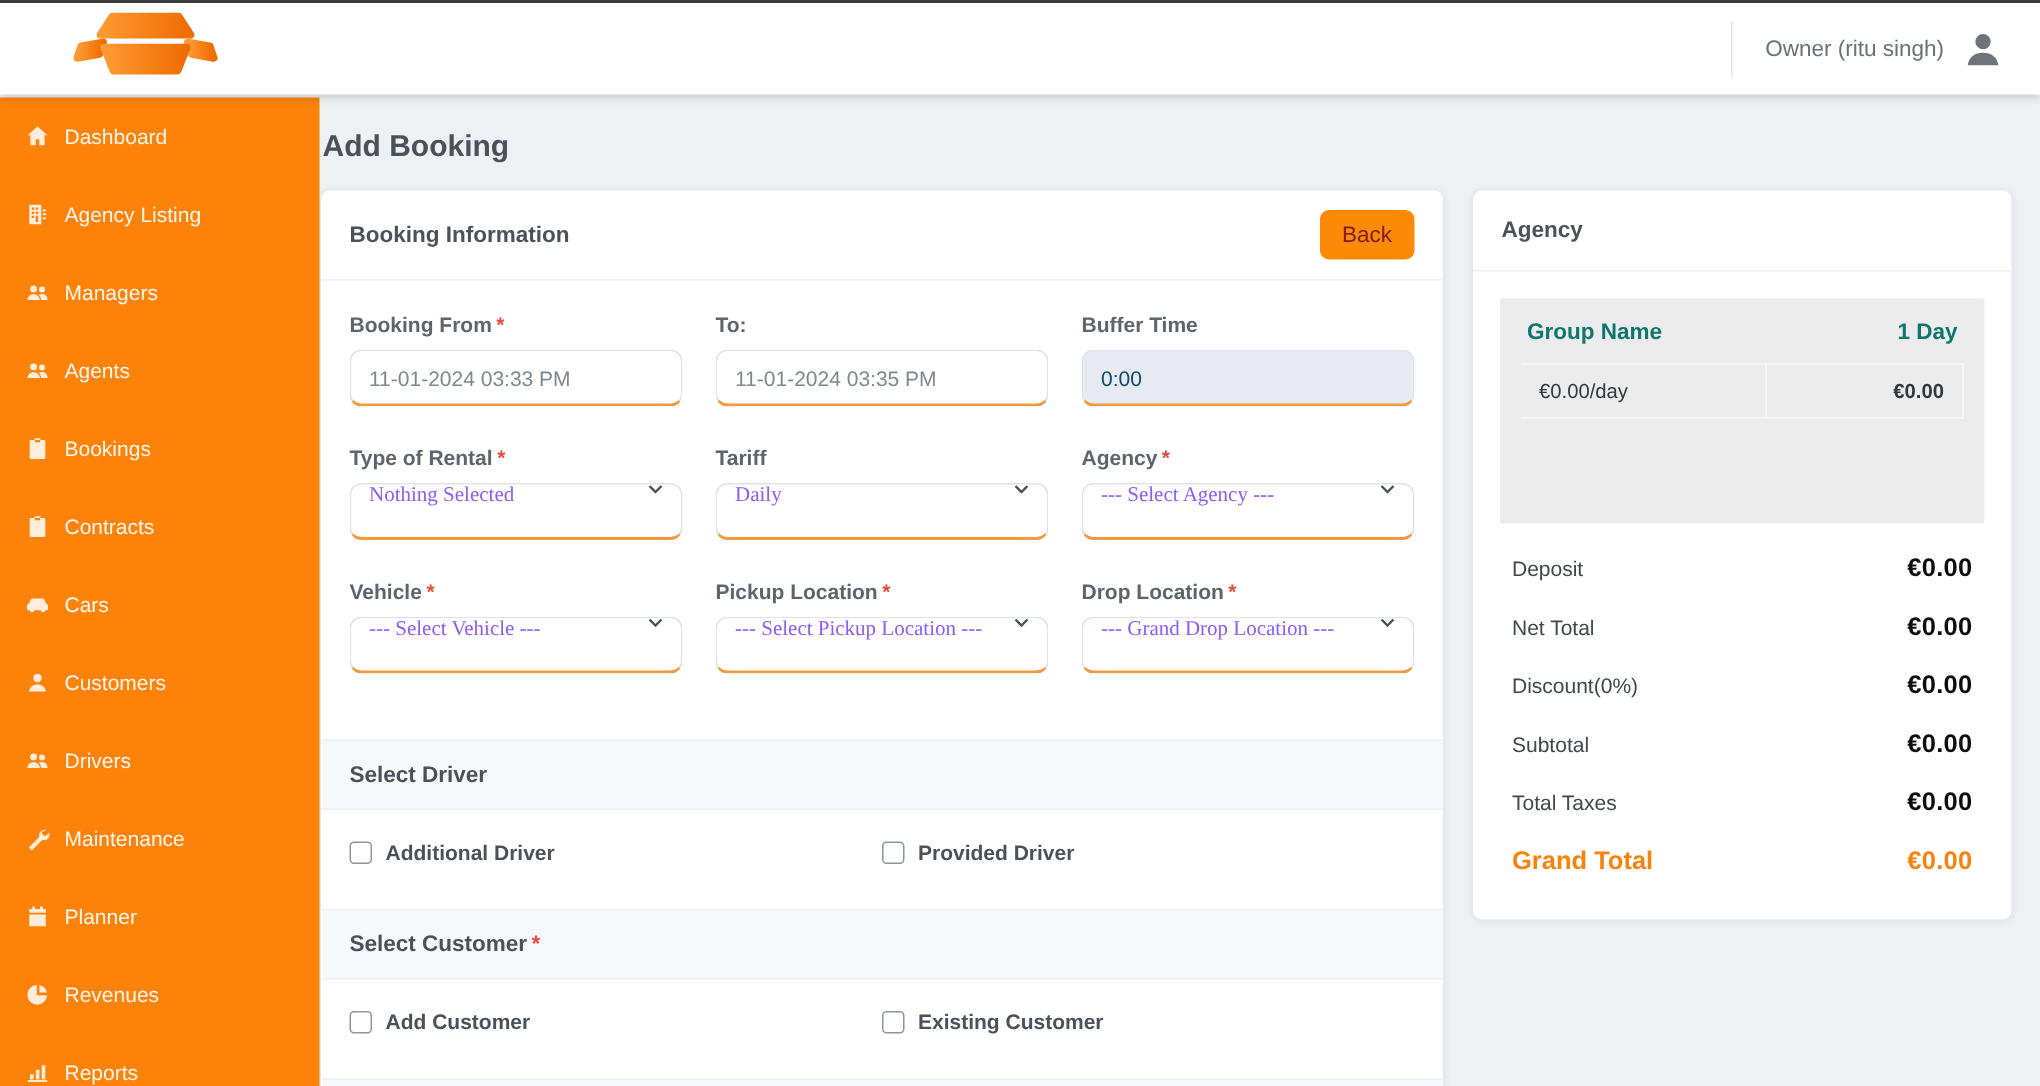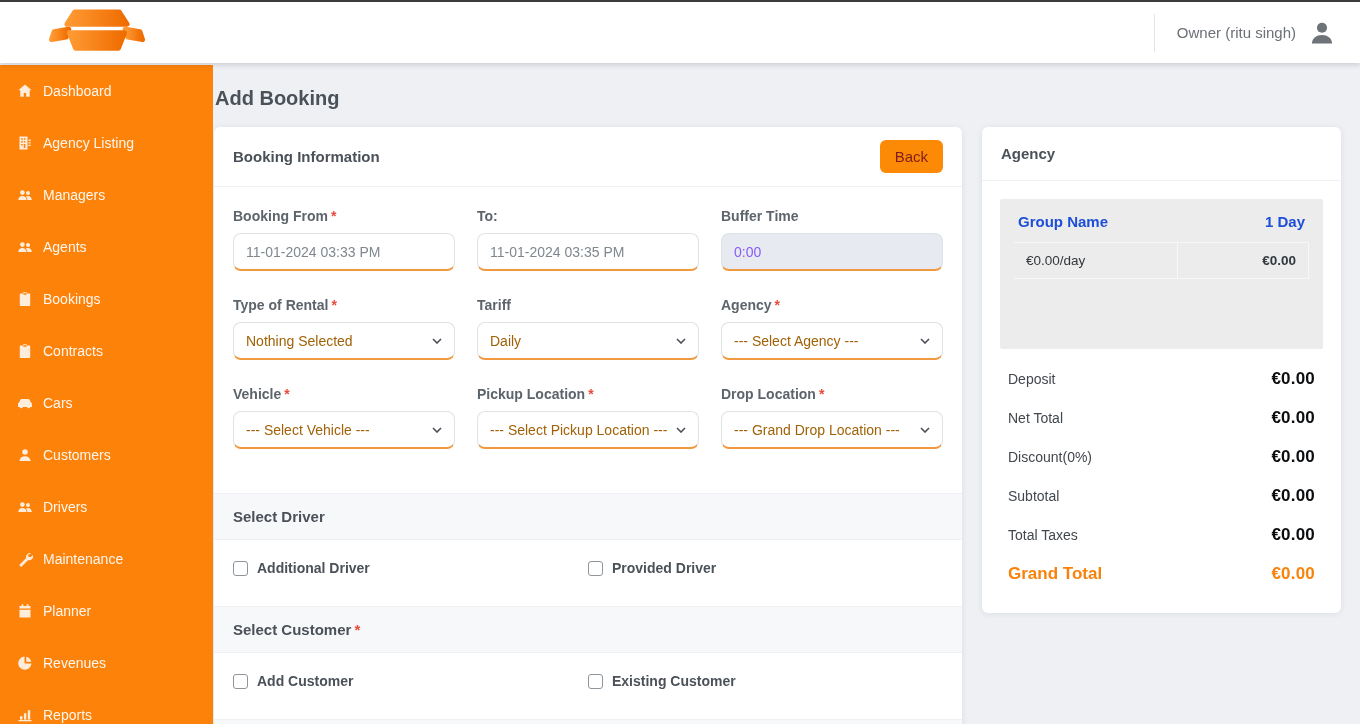--- a/index.html
+++ b/index.html
@@ -58,45 +58,45 @@
   .grid3 { display:grid; grid-template-columns:1fr 1fr 1fr; column-gap:22px; }
   .field { margin-bottom:26px; }
   .field-label { font-size:14px; font-weight:bold; color:#5d646b; margin-bottom:9px; }
   .req { color:#e74c3c; margin-left:3px; font-weight:bold; }
   .text-input, .select {
     width:100%; height:38px; background:#fff;
     border:1px solid #dfe3e7; border-bottom:2px solid #f0993f;
     border-radius:8px; padding:0 12px; font-size:14px; color:#7f878f;
     font-family:"Liberation Sans", sans-serif;
   }
-  .text-input.disabled { background:#e7eaf0; color:#8b5cf6; }
+  .text-input.disabled { background:#e7eaf0; color:#0c4a6e; }
   .select {
-    display:flex; align-items:center; justify-content:space-between;
-    color:#a16207; cursor:pointer;
+    display:flex; justify-content:space-between;
+    color:#8b5cf6; cursor:pointer;font-family:Liberation Serif, serif;
   }
   .select .chev { color:#4a5056; display:flex; }
   
   .section-bar {
     background:#f7f8fa; border-top:1px solid #eef0f3; border-bottom:1px solid #eef0f3;
     padding:14px 19px; font-size:15px; font-weight:bold; color:#4b5158;
   }
   .check-row { display:grid; grid-template-columns:1fr 1fr; padding:20px 19px 30px; }
   .check-item { display:flex; align-items:center; gap:9px; cursor:pointer; }
   .checkbox {
     width:15px; height:15px; border:1px solid #8d959d; border-radius:3px;
     background:#fff; flex:0 0 auto;
   }
   .check-label { font-size:14px; font-weight:bold; color:#4b5158; }
   .section-bar.tail { height:60px; border-bottom:none; }
   
   .billing-body { padding:18px; }
   .group-box { background:#ececec; border-radius:2px; padding-bottom:8px; min-height:150px; }
   .group-head {
     display:flex; justify-content:space-between; align-items:center;
-    padding:14px 18px 10px; font-size:15px; font-weight:bold; color:#1d4ed8;
+    padding:14px 18px 10px; font-size:15px; font-weight:bold; color:#0f766e;
   }
   .veh-row { display:flex; margin:2px 14px 0; }
   .veh-cell {
     border:1px solid #f7f7f7; padding:10px 12px; font-size:13.5px; color:#33383d;
   }
   .veh-cell.c1 { flex:1.25; }
   .veh-cell.c2 { flex:1.05; border-left:none; }
   .veh-cell.c3 { flex:.8; border-left:none; text-align:right; font-weight:bold; }
   .group-space { height:62px; }
   .totals { padding:10px 6px 2px; }

